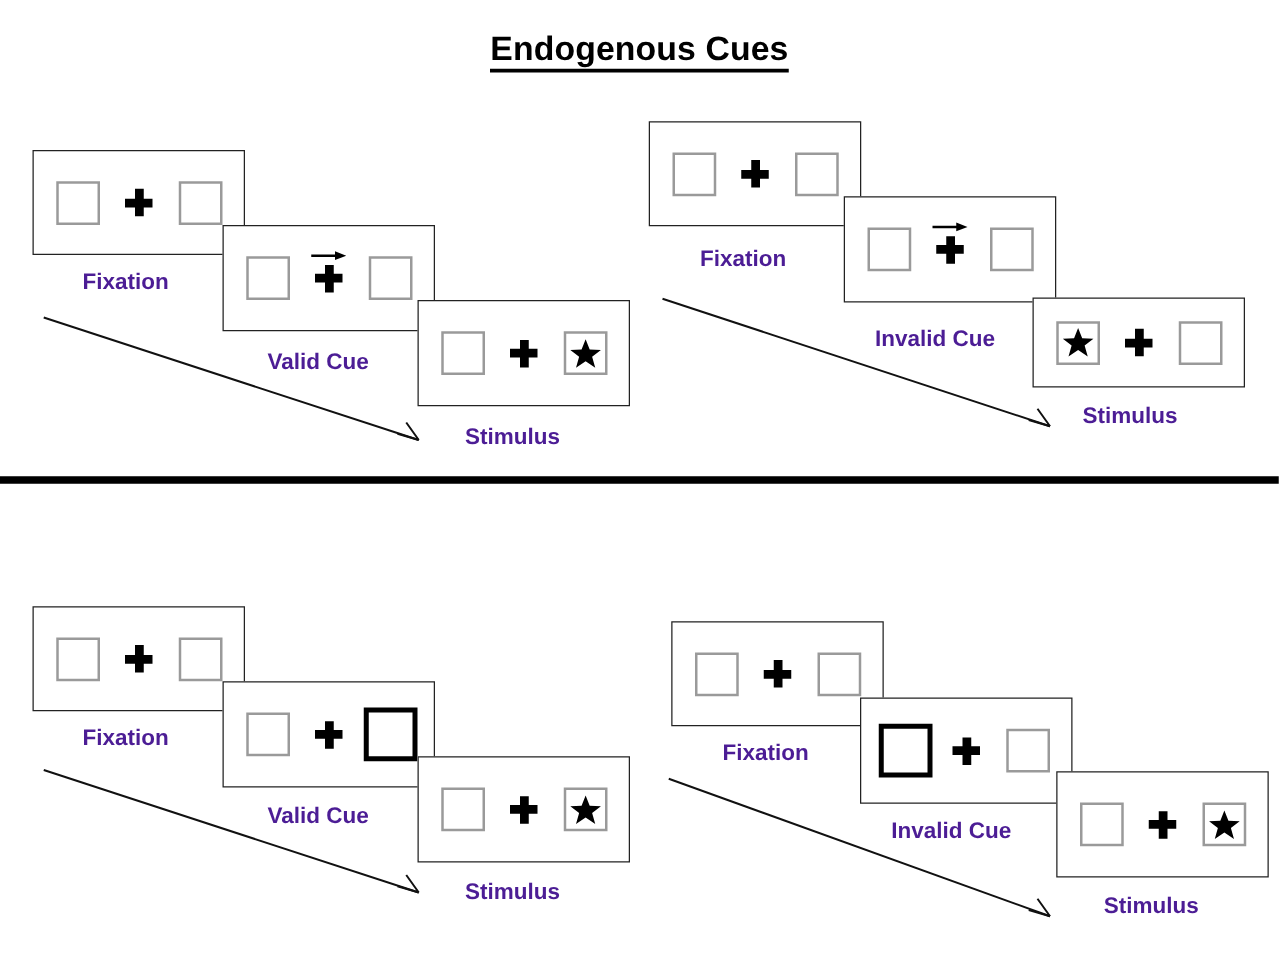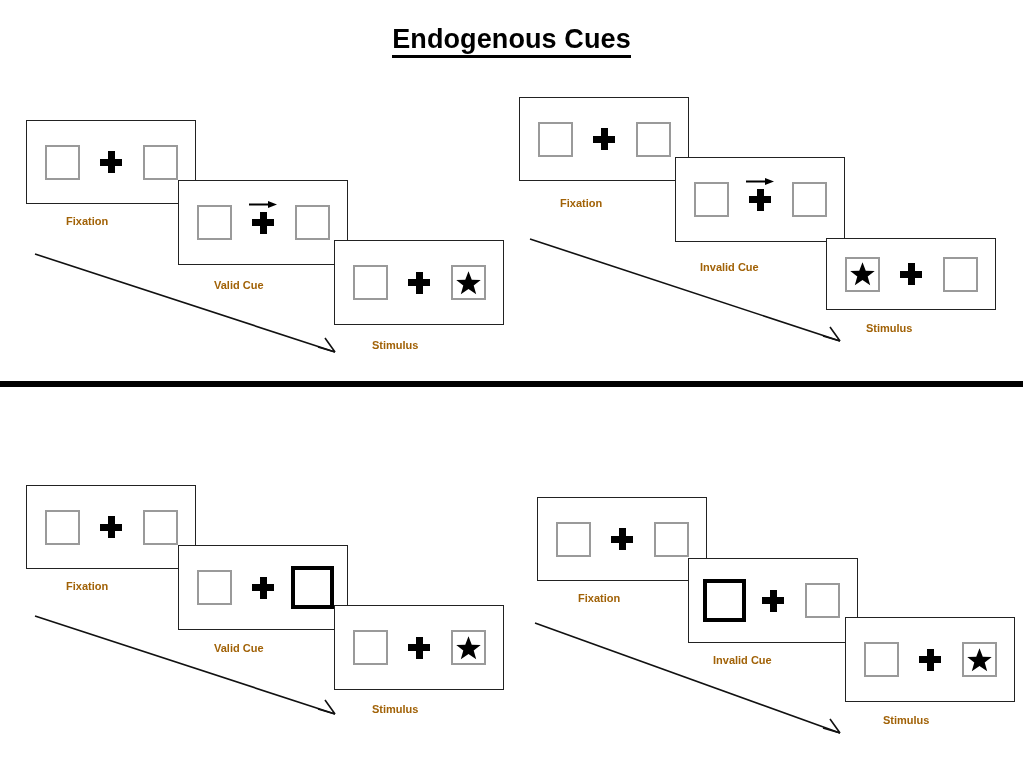--- a/index.html
+++ b/index.html
@@ -69,21 +69,21 @@
   
   .cue-arrow{
     position:absolute;top:-13px;left:7px;width:30px;height:11px;
   }
 
   
   .star{display:block;}
 
   
   .caption{
-    position:absolute;font-size:11px;font-weight:bold;color:#a16207;
+    position:absolute;font-size:18px;font-weight:bold;color:#4c1d95;
     white-space:nowrap;
   }
 
   
   .time-arrow{position:absolute;overflow:visible;}
 </style>
 </head>
 <body>
 
 <div class="stage">

